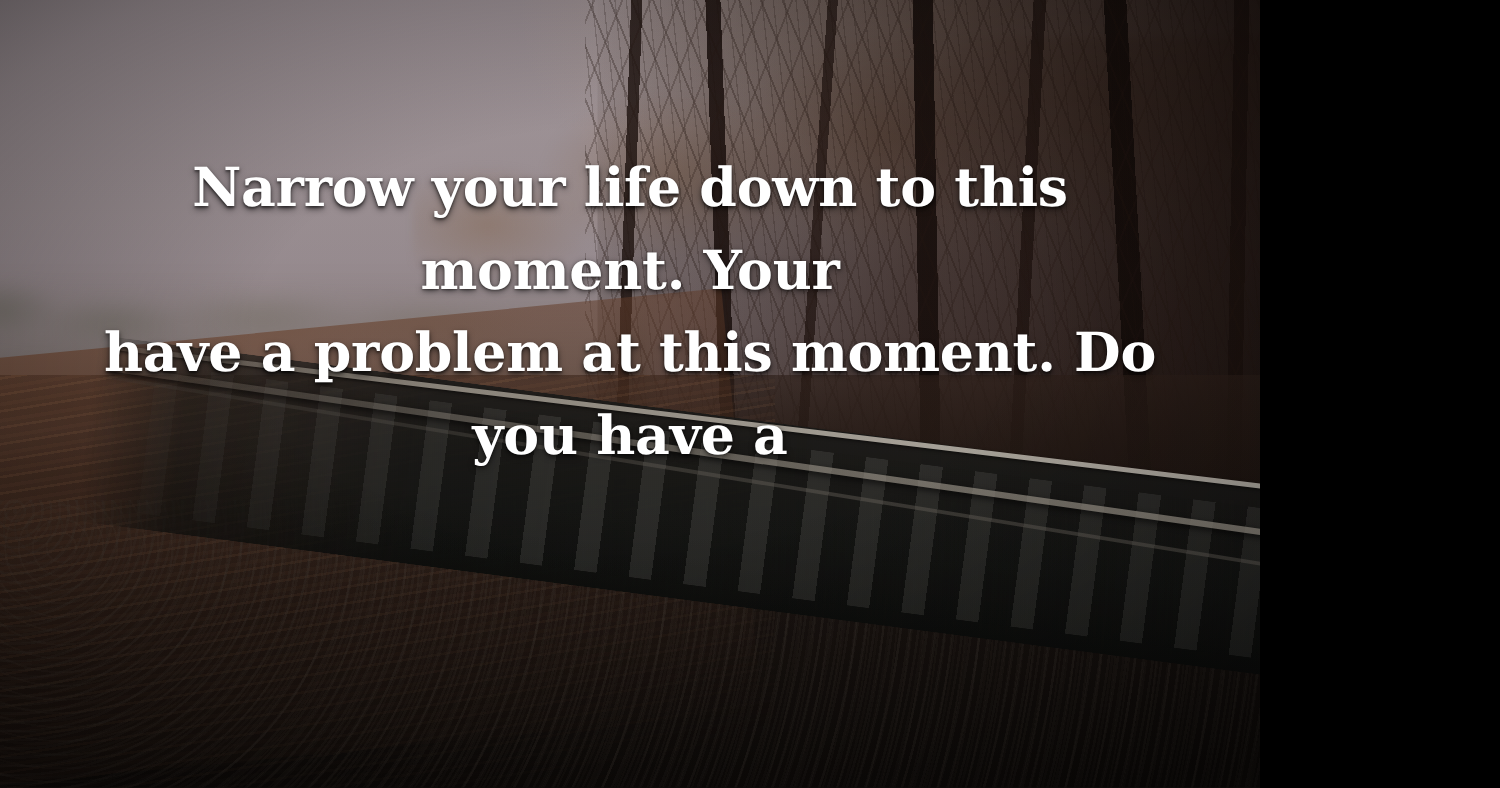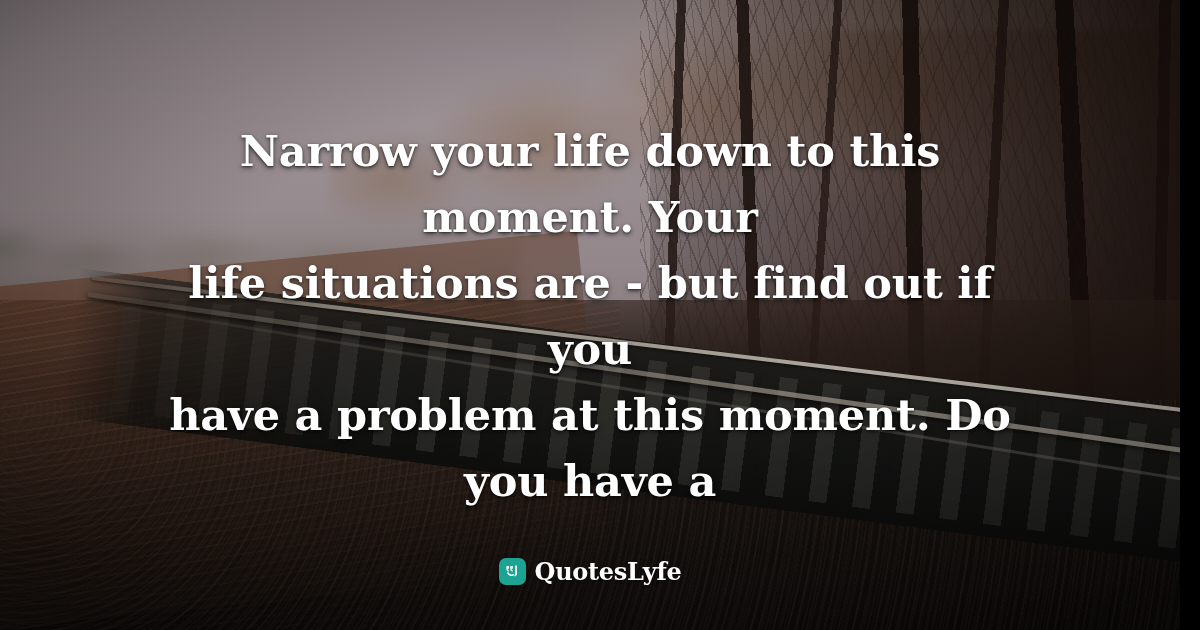--- a/index.html
+++ b/index.html
@@ -2,21 +2,21 @@
 <html><head>
 <meta charset="utf-8">
 <style>
   html, body {
     margin: 0;
     padding: 0;
     background: #000;
   }
   #canvas {
     position: relative;
-    width: 1180px;
+    width: 1008px;
     height: 630px;
     overflow: hidden;
     font-family: "Liberation Serif", serif;
     isolation: isolate;
   }
 
   
   .scene { position: absolute; inset: 0; overflow: hidden; }
 
   
@@ -258,31 +258,19 @@
     <div class="rail rail-near"></div>
     <div class="rail rail-near-2"></div>
     <div class="tint"></div>
     <div class="vignette"></div>
   </div>
 
   <div class="content">
 
     <div class="quote">
       <div>Narrow your life down to this moment. Your</div>
-      <div>life situations are - but find out if you</div>
       <div>have a problem at this moment. Do you have a</div>
 
     </div>
 
-    <div class="brand">
-      <span class="brand-mark">
-        <svg width="17" height="17" viewBox="0 0 17 17" aria-hidden="true">
-          <path d="M2.4 3.1h2.5v2.6H3.6c0 1 .3 1.5 1.3 1.6v1.2C3 8.4 2.4 7.3 2.4 5.4V3.1z" fill="#ffffff"></path>
-          <path d="M6.3 3.1h2.5v2.6H7.5c0 1 .3 1.5 1.3 1.6v1.2C6.9 8.4 6.3 7.3 6.3 5.4V3.1z" fill="#ffffff"></path>
-          <path d="M3.0 9.2c.6 2.3 2.4 3.8 4.6 3.8 1.1 0 2.1-.35 2.9-.95l-.95-1.2c-.55.4-1.2.6-1.95.6-1.4 0-2.6-.85-3.1-2.25H3.0z" fill="#ffffff"></path>
-          <path d="M11.3 2.6h1.6v8.0c0 1.6-.75 2.6-2.2 2.9l-.3-1.35c.65-.2.9-.6.9-1.45V2.6z" fill="#ffffff"></path>
-        </svg>
-      </span>
-      <span class="brand-name">QuotesLyfe</span>
-    </div>
 
   </div>
 </div>
 
 </body></html>

